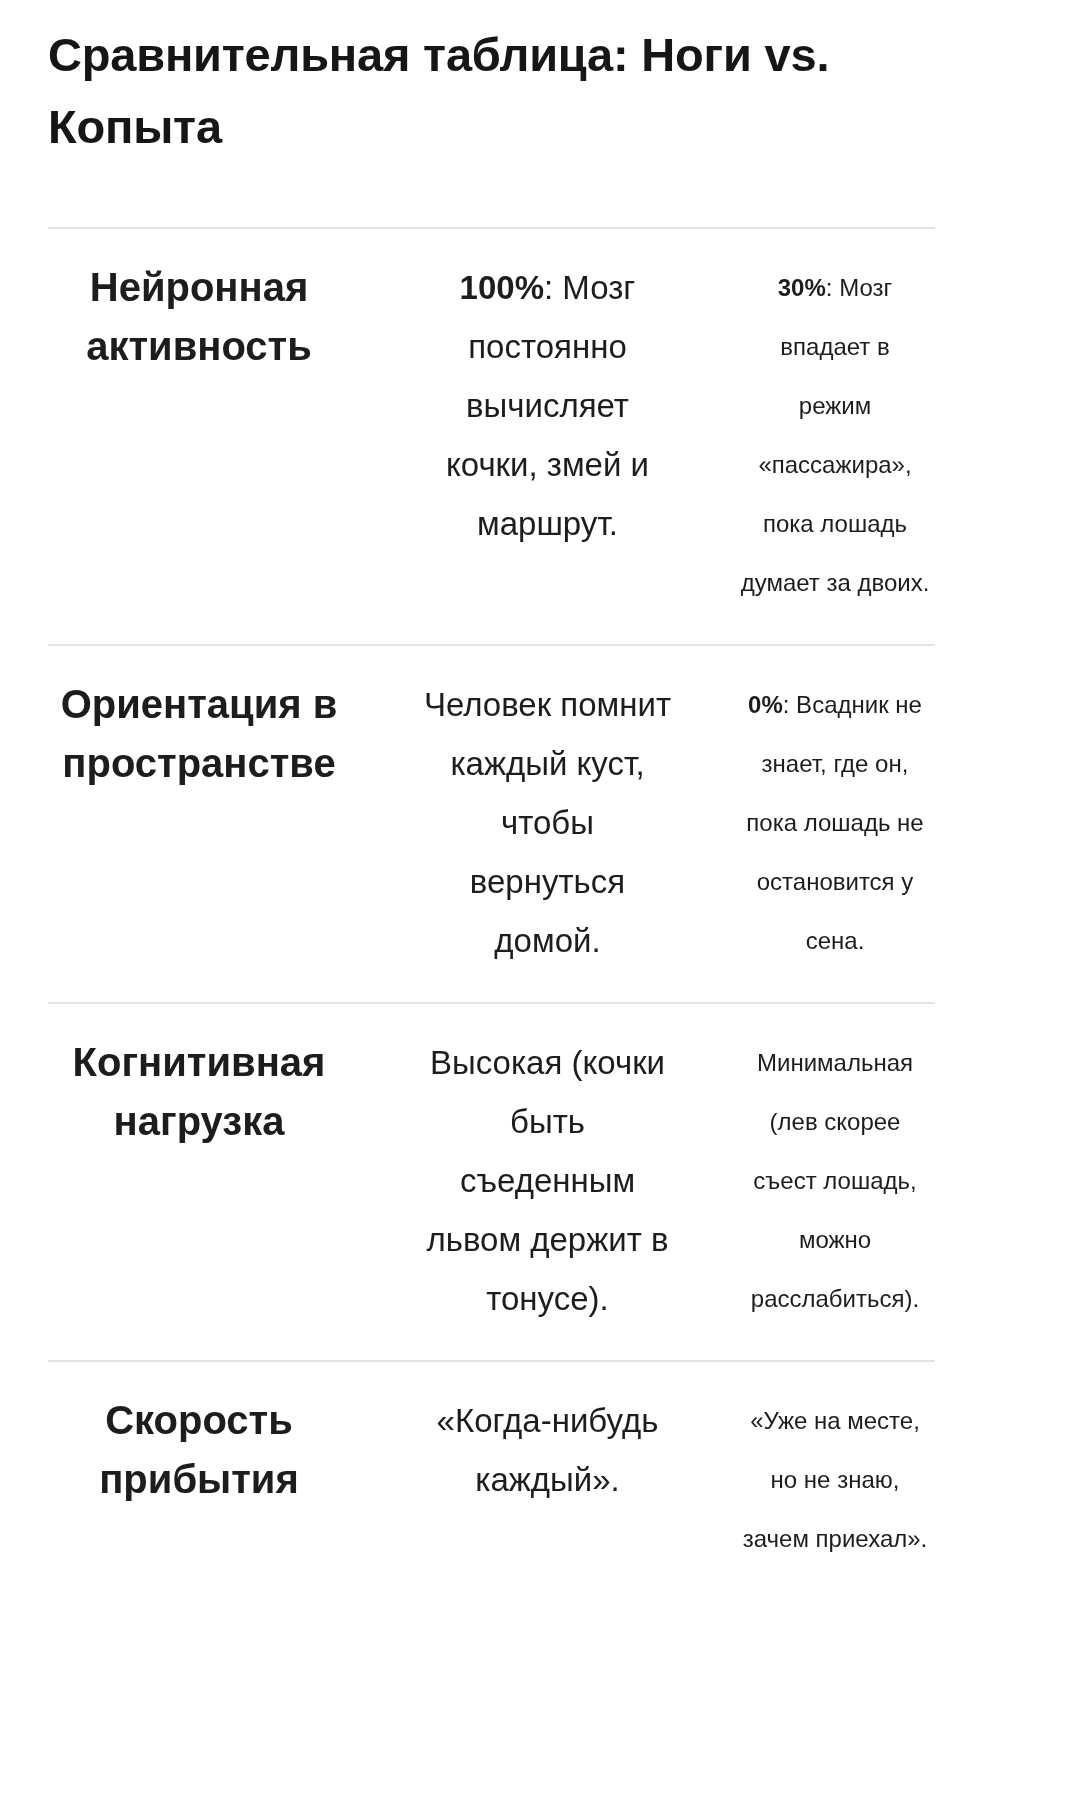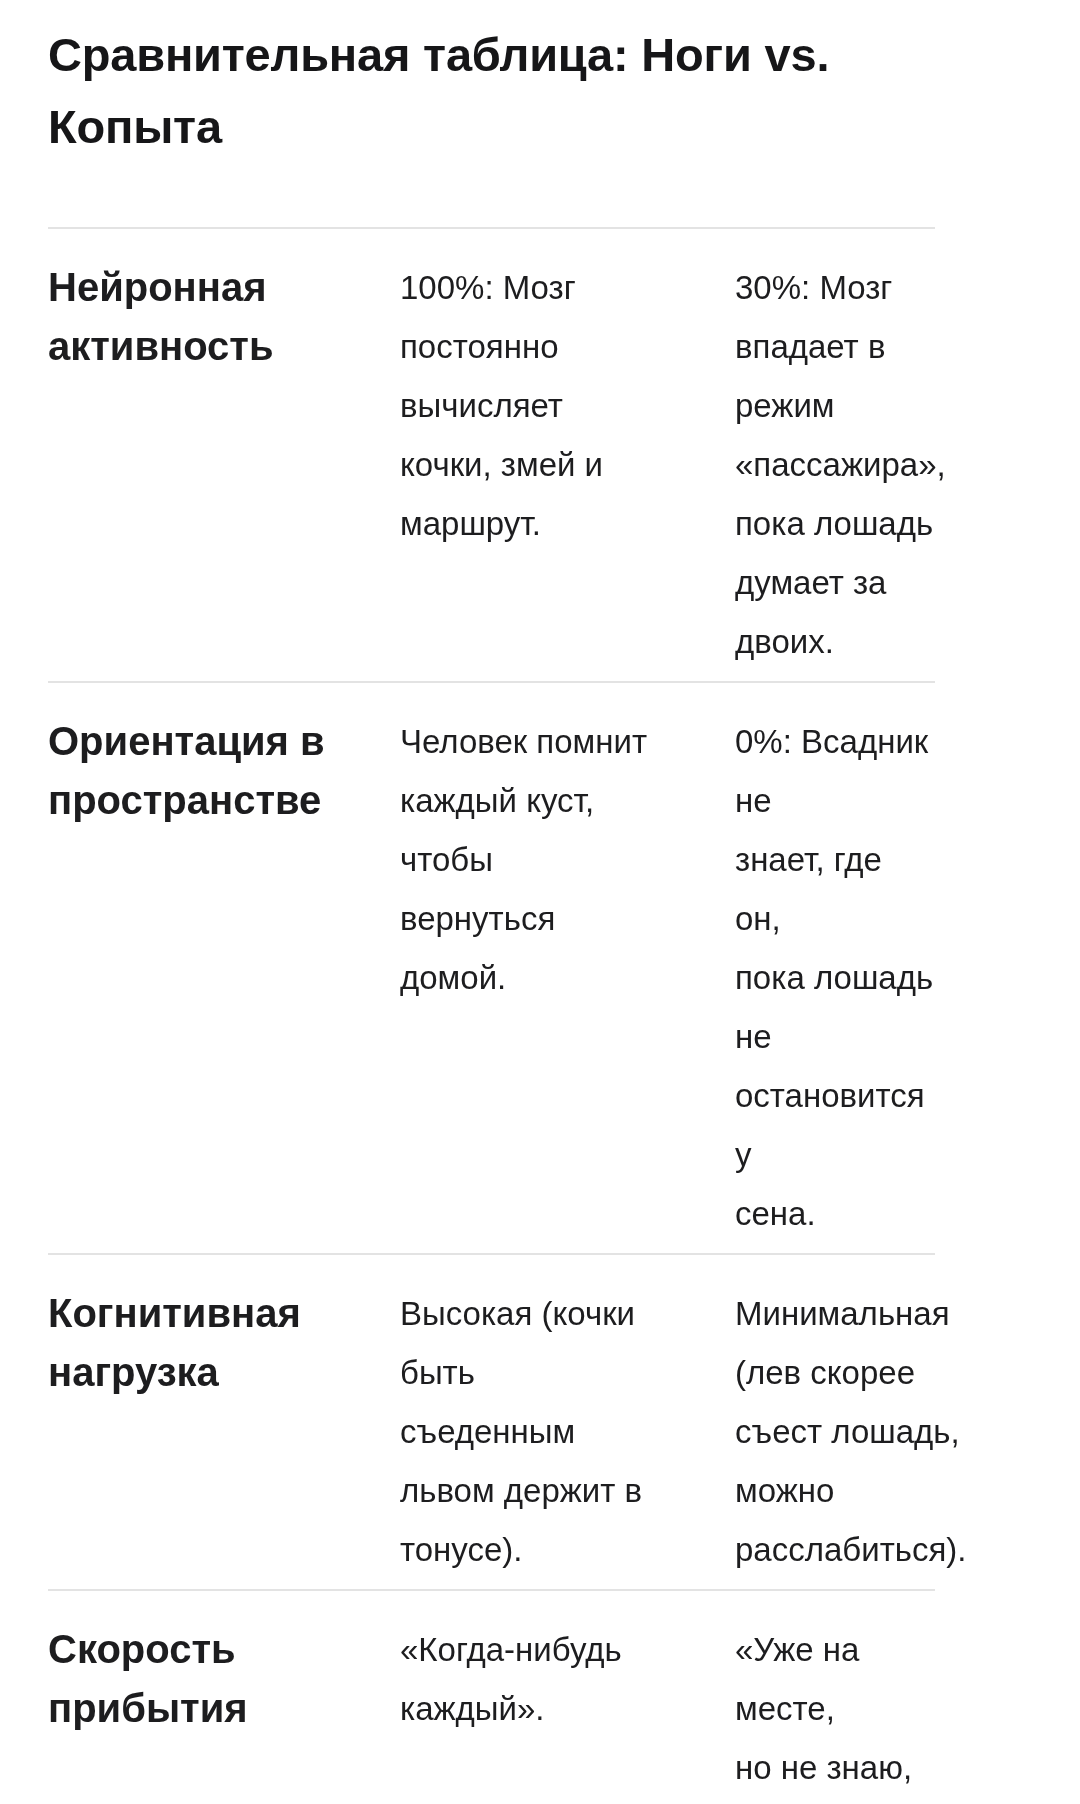--- a/index.html
+++ b/index.html
@@ -46,36 +46,37 @@
     font-weight: 700;
     padding-bottom: 20px;
   }
   .trow.thead .c2 { padding-right: 40px; }
   
   .trow.tbody {
     border-top: 2px solid #e3e3e3;
   }
   .trow.tbody .cell {
     padding-top: 29px;
-    padding-bottom: 10px;
+    padding-bottom: 32px;
+    text-align: center;
   }
   .c1 {
     font-size: 40px;
     font-weight: 700;
     padding-right: 50px;
   }
   .c2 {
     font-size: 33px;
     padding-right: 40px;
   }
   .c3 {
-    font-size: 33px;
+    font-size: 24px;
   }
   .cell strong {
-    font-weight: 400;
+    font-weight: 700;
   }
 </style>
 </head>
 <body>
 
 <div class="page">
 
   <h1 class="page-title">Сравнительная таблица: Ноги vs.
 Копыта</h1>
 

